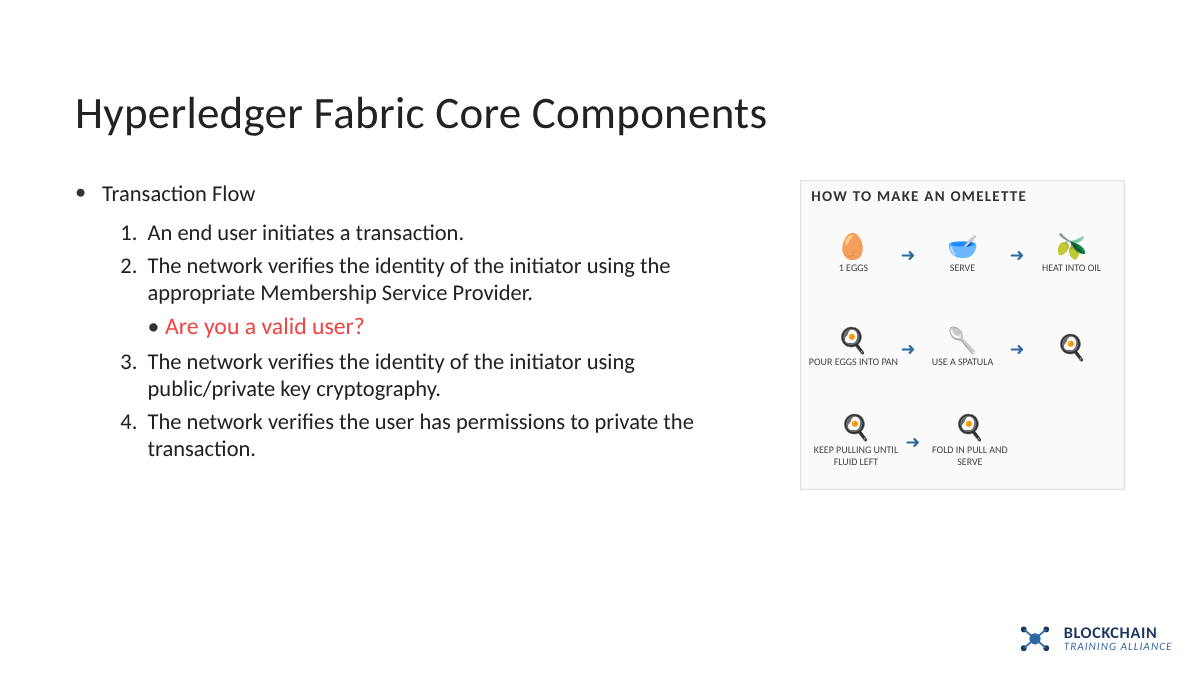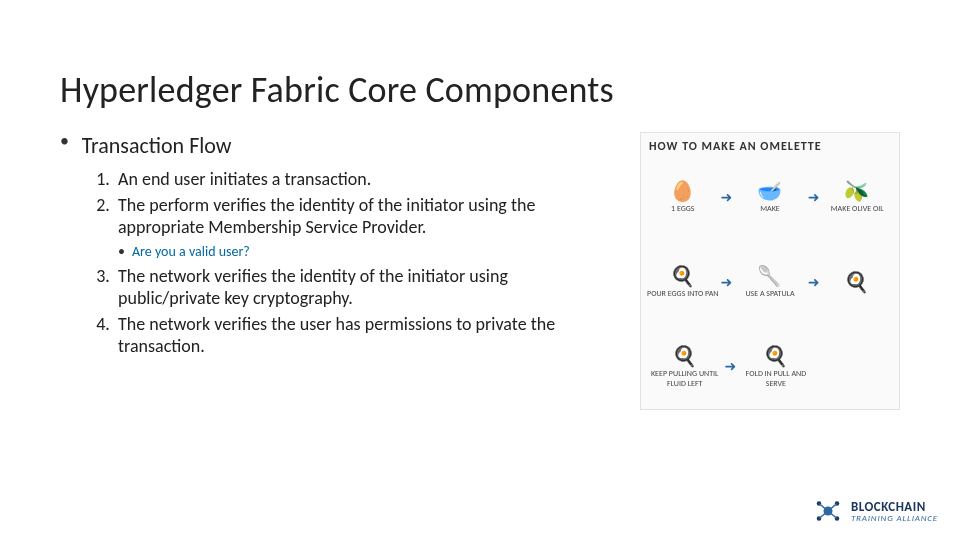--- a/index.html
+++ b/index.html
@@ -10,33 +10,33 @@
     background: #fff;
     color: #1a1a1a;
     position: relative;
     overflow: hidden;
   }
   .slide { padding: 68px 60px 0 60px; }
   .title {
     font-size: 36px;
     font-weight: 400;
     letter-spacing: 0.2px;
-    margin-bottom: 20px;
+    margin-bottom: 32px;
     color: #222;
   }
   .content-row { display: flex; gap: 20px; }
   .text-col { flex: 1 1 auto; }
   .img-col {
     flex: 0 0 260px;
     display: flex;
     align-items: flex-start;
   }
   .illustration {
     width: 260px;
-    height: 278px;
+    height: 248px;
     border: 1px solid #e2e2e2;
     background: #fafafa;
     display: flex;
     flex-direction: column;
     font-size: 8px;
     color: #444;
   }
   .ill-title { font-size: 12px; font-weight: 700; letter-spacing: 1px; padding: 6px 8px 2px; color: #333; }
   .ill-row { display: flex; justify-content: space-around; flex: 1; align-items: center; padding: 2px 4px; }
   .ill-step { display: flex; flex-direction: column; align-items: center; gap: 2px; text-align: center; width: 33%; }
@@ -47,21 +47,21 @@
     content: "•";
     display: inline-block;
     width: 18px;
     color: #333;
     font-size: 18px;
     vertical-align: top;
     line-height: 1.1;
   }
   .top-label {
     display: inline;
-    font-size: 22px;
+    font-size: 18px;
     font-weight: 400;
     color: #222;
     margin-top: 24px;
   }
   ol.steps {
     list-style: decimal;
     margin: 10px 12px 0 54px;
     font-size: 18px;
     line-height: 1.22;
     color: #222;
@@ -71,21 +71,21 @@
     list-style: none;
     margin: 4px 0 6px 0;
     padding-left: 0;
   }
   ul.sub > li::before {
     content: "•";
     display: inline-block;
     width: 14px;
     color: #333;
   }
-  ul.sub > li { font-size: 14px; color: #0369a1; }
+  ul.sub > li { font-size: 19px; color: #ef4444; }
   .logo-wrap {
     position: absolute;
     right: 22px;
     bottom: 14px;
     display: flex;
     align-items: center;
     gap: 8px;
   }
   .logo-mark { position: relative; width: 30px; height: 30px; }
   .logo-mark svg { width: 30px; height: 30px; }
@@ -102,21 +102,21 @@
   <div class="content-row">
     <div class="text-col">
       <ul class="top">
         <li>
           <span class="top-label">Transaction Flow</span>
           <ol class="steps">
             <li>
               <span>An end user initiates a transaction.</span>
             </li>
             <li>
-              <span>The perform verifies the identity of the initiator using the appropriate Membership Service Provider.</span>
+              <span>The network verifies the identity of the initiator using the appropriate Membership Service Provider.</span>
               <ul class="sub">
                 <li><span>Are you a valid user?</span></li>
               </ul>
             </li>
             <li>
               <span>The network verifies the identity of the initiator using public/private key cryptography.</span>
             </li>
             <li>
               <span>The network verifies the user has permissions to private the transaction.</span>
             </li>
@@ -129,26 +129,26 @@
       <div class="illustration">
         <div class="ill-title">HOW TO MAKE AN OMELETTE</div>
         <div class="ill-row">
           <div class="ill-step">
             <span class="ico">🥚</span>
             <span>1 EGGS</span>
           </div>
           <span class="ill-arrow">➜</span>
           <div class="ill-step">
             <span class="ico">🥣</span>
-            <span>MAKE</span>
+            <span>SERVE</span>
           </div>
           <span class="ill-arrow">➜</span>
           <div class="ill-step">
             <span class="ico">🫒</span>
-            <span>MAKE OLIVE OIL</span>
+            <span>HEAT INTO OIL</span>
           </div>
         </div>
         <div class="ill-row">
           <div class="ill-step">
             <span class="ico">🍳</span>
             <span>POUR EGGS INTO PAN</span>
           </div>
           <span class="ill-arrow">➜</span>
           <div class="ill-step">
             <span class="ico">🥄</span>

